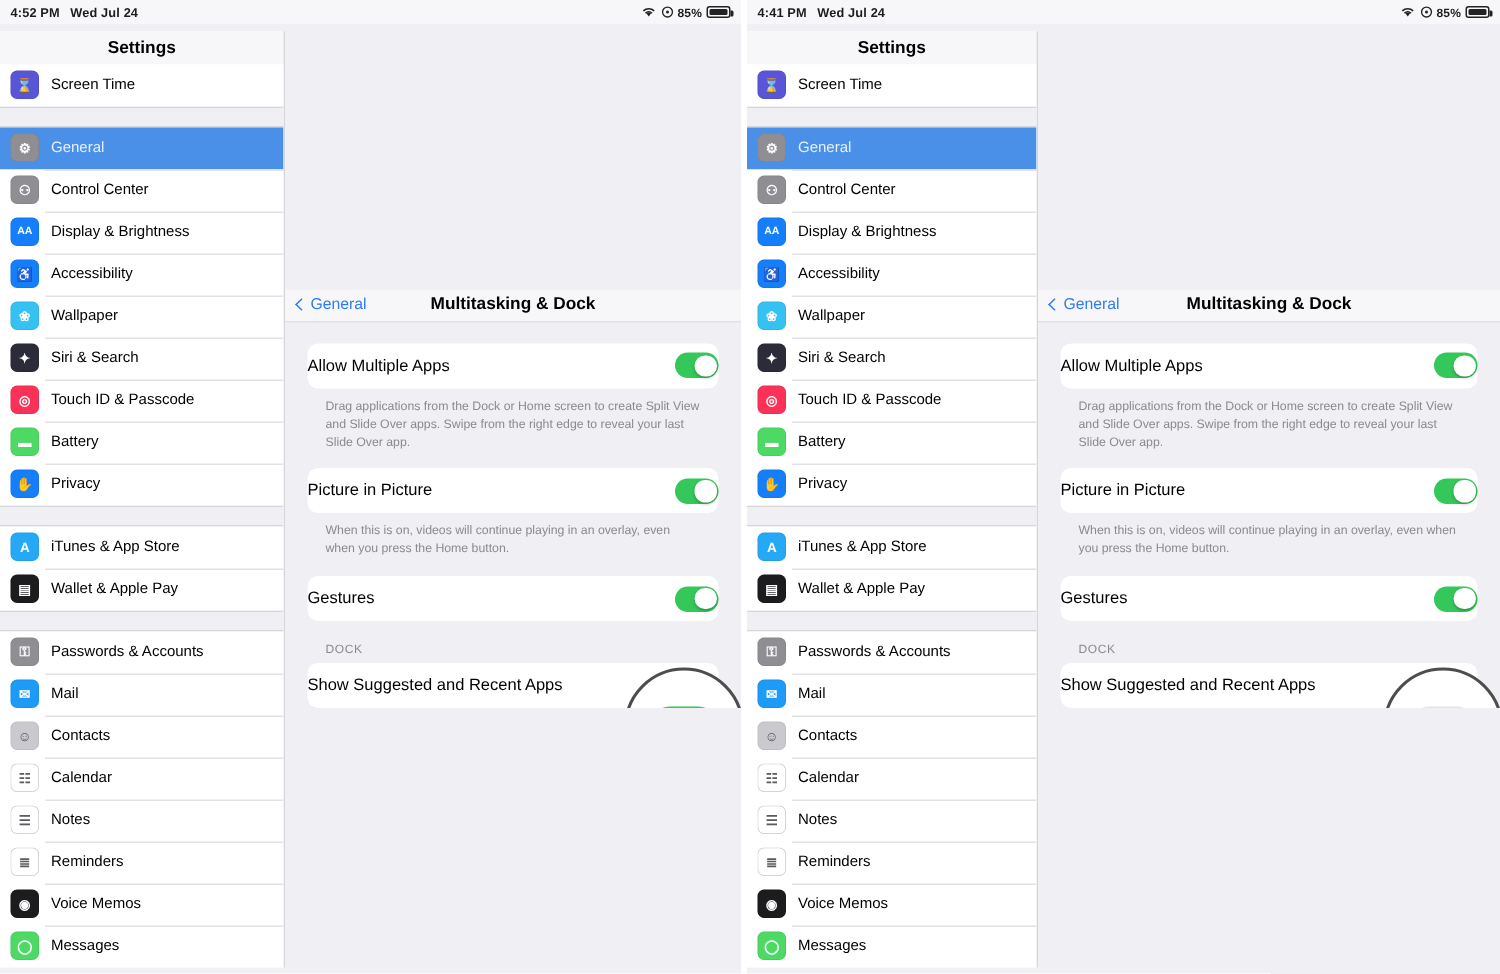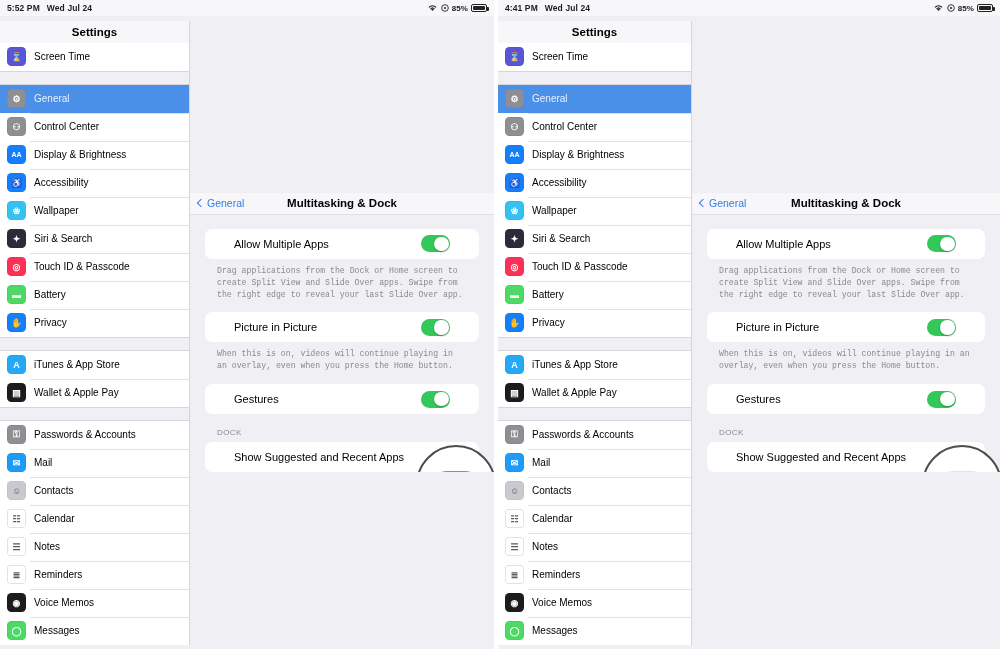--- a/index.html
+++ b/index.html
@@ -102,25 +102,25 @@
   .nav-back { display:flex; align-items:center; gap:2px; color:#2f7ced; font-size: 10.5px; cursor:pointer; }
   .chev { width:6px; height:6px; border-left:1.6px solid #2f7ced; border-bottom:1.6px solid #2f7ced; transform: rotate(45deg); margin-right:1px; }
   .nav-title {
     position: absolute; left:0; right:0; text-align:center;
     font-size: 11.5px; font-weight: bold; color:#000; pointer-events:none;
   }
   .dcontent { flex:1 1 auto; padding: 14px 15px 0 15px; overflow:hidden; position:relative; }
 
   .card {
     background:#fff; border-radius: 7px;
-    padding: 0 29px; height: 30px;
+    padding: 0 0; height: 30px;
     display:flex; align-items:center; justify-content:space-between;
   }
   .card-label { font-size: 11px; color:#000; font-weight: 500; }
-  .hint { font-size: 8.2px; line-height: 1.45; color:#8a8a8e; padding: 6px 12px 0 12px; font-family: Liberation Mono, monospace; }
+  .hint { font-size: 8.2px; line-height: 1.45; color:#8a8a8e; padding: 6px 12px 0 12px; }
   .sec-head { font-size: 8px; color:#8a8a8e; letter-spacing:.4px; padding: 14px 12px 5px 12px; }
   .spacer12 { height: 12px; }
 
   
   .toggle { width: 29px; height: 17px; border-radius: 9px; position: relative; flex:0 0 29px; }
   .toggle.on  { background: #34c759; }
   .toggle.off { background: #e4e4e6; }
   .knob {
     position:absolute; top:1.4px; width: 14.2px; height: 14.2px;
     border-radius: 50%; background:#fff;
@@ -142,21 +142,21 @@
   .annot .toggle.on  .knob { right: 2.2px; }
   .annot .toggle.off .knob { left: 2.2px; }
 </style>
 </head>
 <body>
 
 <div class="stage">
 
   <div class="panel left">
     <div class="statusbar">
-      <span class="sb-time">5:52 PM</span>
+      <span class="sb-time">4:52 PM</span>
       <span class="sb-date">Wed Jul 24</span>
       <span class="sb-right">
         <svg width="11" height="8" viewBox="0 0 11 8">
           <path d="M5.5 7 L7.1 4.9 A2.6 2.6 0 0 0 3.9 4.9 Z" fill="#222"></path>
           <path d="M1.9 3.3 A5.2 5.2 0 0 1 9.1 3.3" stroke="#222" stroke-width="1.1" fill="none"></path>
           <path d="M3.3 4.8 A3.1 3.1 0 0 1 7.7 4.8" stroke="#222" stroke-width="1" fill="none"></path>
         </svg>
         <svg width="8" height="8" viewBox="0 0 8 8">
           <circle cx="4" cy="4" r="3.3" stroke="#222" stroke-width=".9" fill="none"></circle>
           <circle cx="4" cy="4" r="1" fill="#222"></circle>

